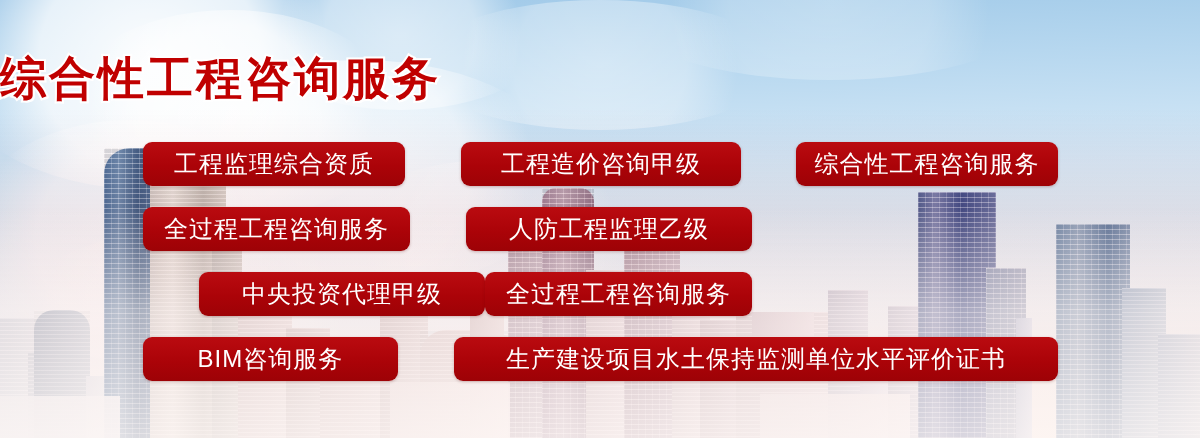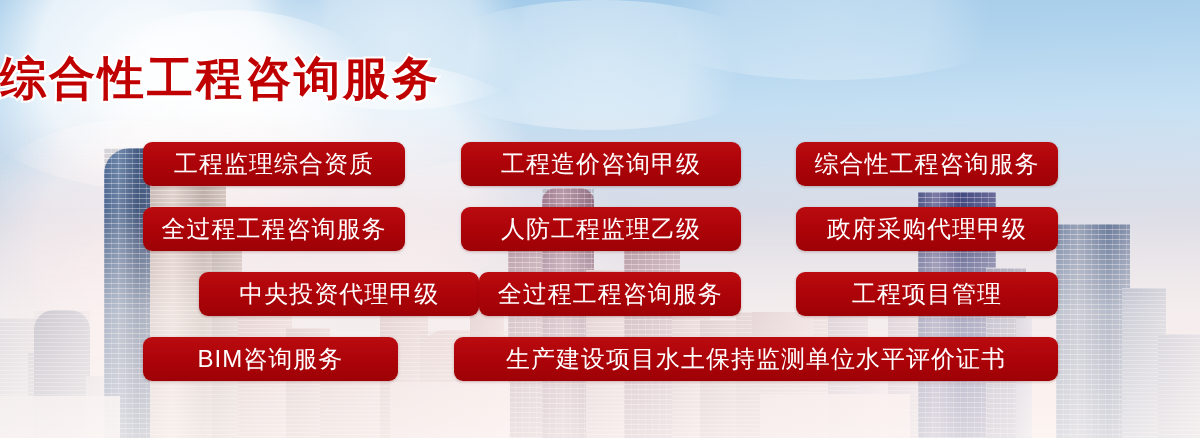--- a/index.html
+++ b/index.html
@@ -265,27 +265,25 @@
 
     <div class="row">
       <div class="badge col1">工程监理综合资质</div>
       <div class="badge col2">工程造价咨询甲级</div>
       <div class="badge col3">综合性工程咨询服务</div>
     </div>
 
     <div class="row">
       <div class="badge col1">全过程工程咨询服务</div>
       <div class="badge col2">人防工程监理乙级</div>
-      <div class="badge col3">政府采购代理甲级</div>
     </div>
 
     <div class="row">
       <div class="badge col2">中央投资代理甲级</div>
       <div class="badge col1">全过程工程咨询服务</div>
-      <div class="badge col3">工程项目管理</div>
     </div>
 
     <div class="row">
       <div class="badge col1">BIM咨询服务</div>
       <div class="badge wide">生产建设项目水土保持监测单位水平评价证书</div>
     </div>
 
   </div>
 
 </div>

